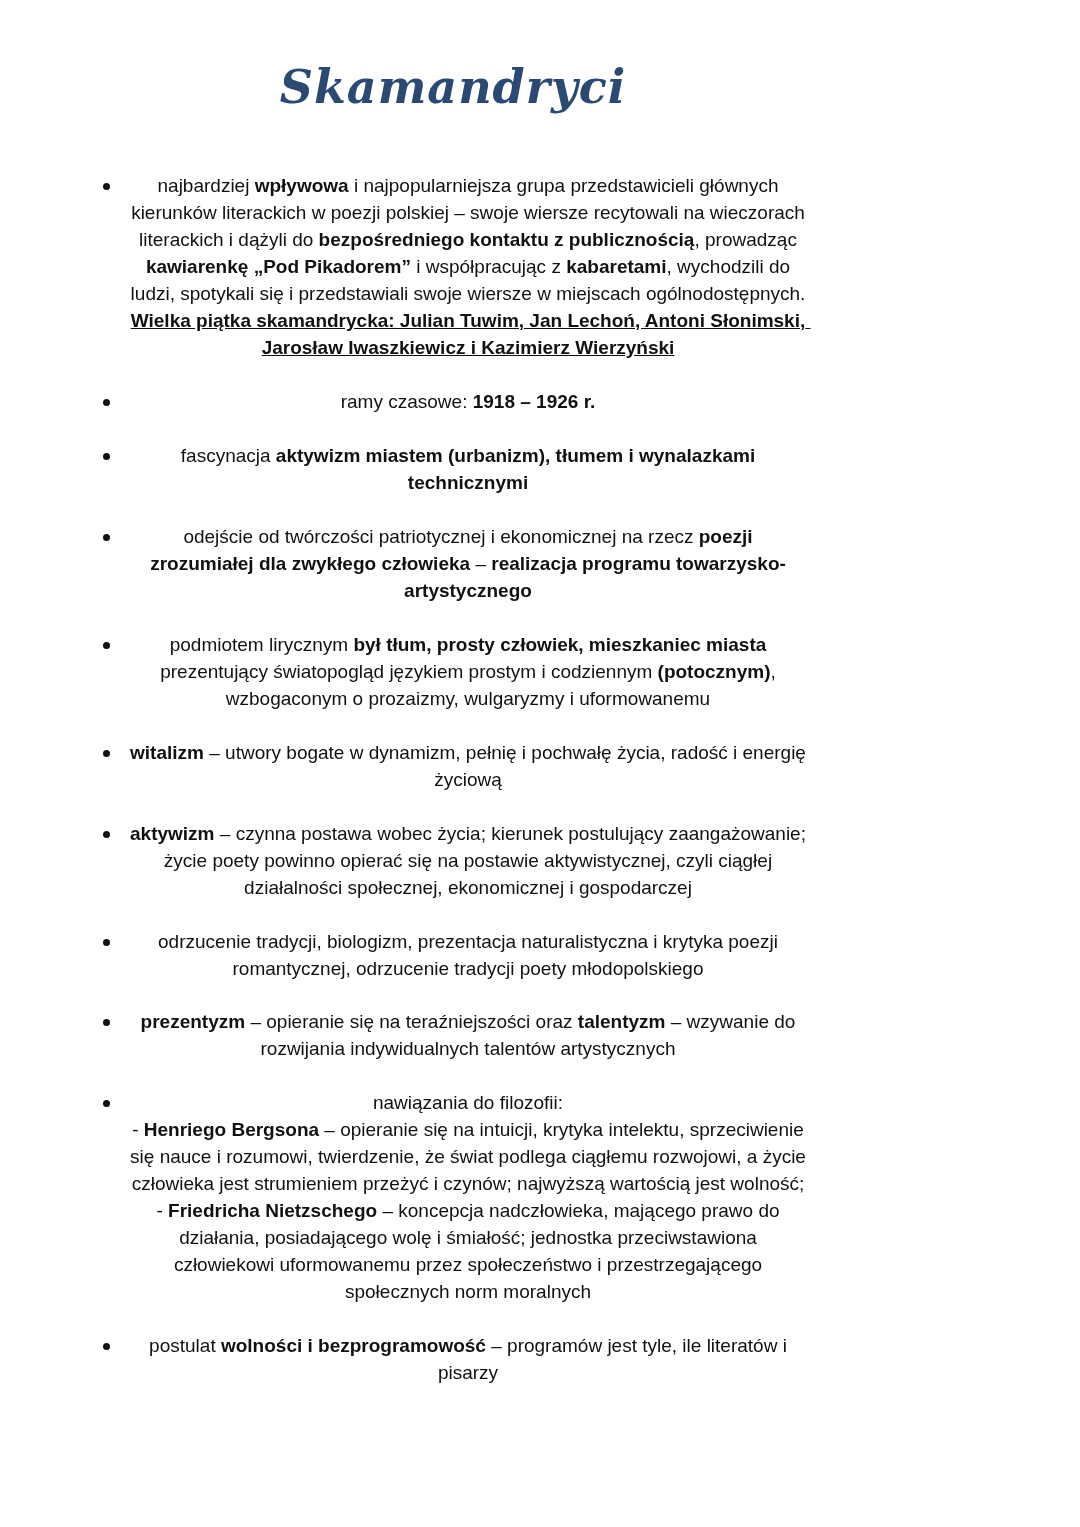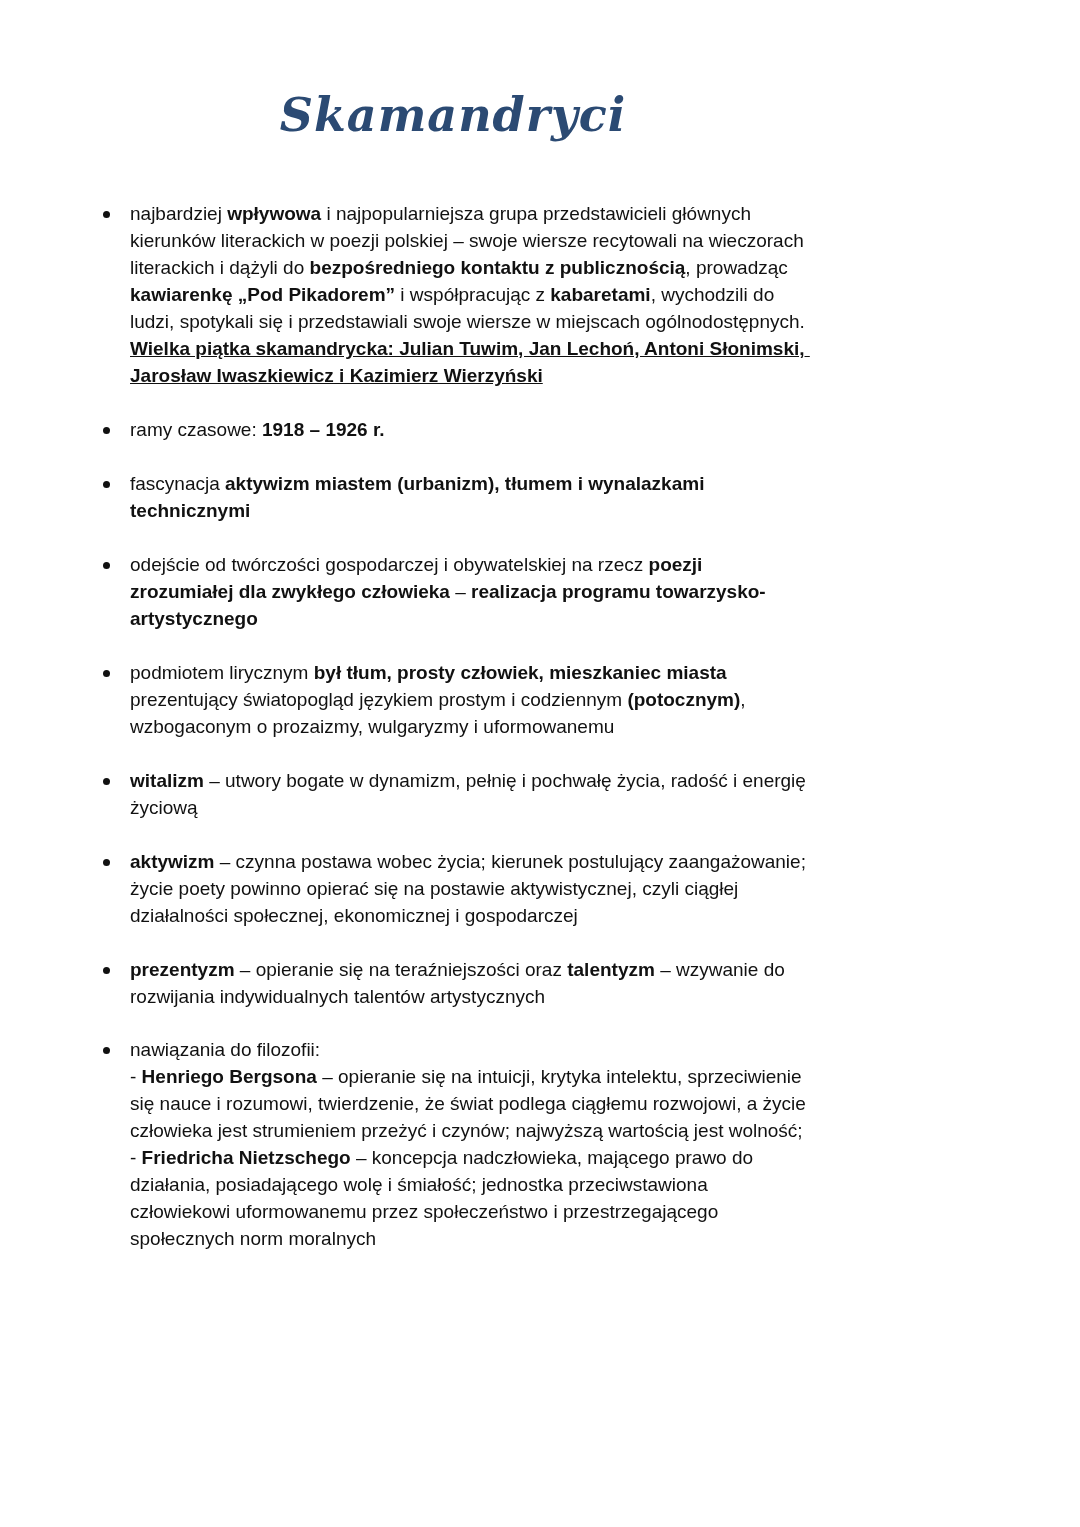--- a/index.html
+++ b/index.html
@@ -5,40 +5,41 @@
   html, body {
     margin: 0;
     padding: 0;
     background: #ffffff;
   }
   .page {
     width: 876px;
     min-height: 1527px;
     box-sizing: border-box;
     background: #ffffff;
-    padding: 88px 70px 40px 100px;
+    padding: 60px 70px 40px 100px;
     font-family: "Liberation Sans", sans-serif;
     font-size: 19px;
     line-height: 1.42;
     color: #111111;
   }
   .title {
     margin: 0 0 58px 0;
     text-align: center;
     font-family: "DejaVu Serif", serif;
     font-style: italic;
     font-weight: bold;
     font-size: 46px;
     line-height: 1.2;
     letter-spacing: 1px;
   }
   ul.bullets {
     list-style: none;
     margin: 0;
     padding: 0;
+    text-align: center;
   }
   li.bullet {
     position: relative;
     padding-left: 30px;
     margin-bottom: 27px;
     white-space: pre-wrap;
   }
   li.bullet::before {
     content: "";
     position: absolute;
@@ -54,22 +55,24 @@
 </style>
 </head>
 <body>
 
 <div class="page" style="color: rgb(17, 17, 17);">
   <h1 class="title" style="color: rgb(43, 74, 115);">Skamandryci</h1>
   <ul class="bullets">
       <li class="bullet"><span>najbardziej </span><span class="b">wpływowa</span><span> i najpopularniejsza grupa przedstawicieli głównych kierunków literackich w poezji polskiej – swoje wiersze recytowali na wieczorach literackich i dążyli do </span><span class="b">bezpośredniego kontaktu z publicznością</span><span>, prowadząc </span><span class="b">kawiarenkę „Pod Pikadorem”</span><span> i współpracując z </span><span class="b">kabaretami</span><span>, wychodzili do ludzi, spotykali się i przedstawiali swoje wiersze w miejscach ogólnodostępnych. </span><span class="b u">Wielka piątka skamandrycka: Julian Tuwim, Jan Lechoń, Antoni Słonimski, Jarosław Iwaszkiewicz i Kazimierz Wierzyński</span></li>
       <li class="bullet"><span>ramy czasowe: </span><span class="b">1918 – 1926 r.</span></li>
       <li class="bullet"><span>fascynacja </span><span class="b">aktywizm miastem (urbanizm), tłumem i wynalazkami technicznymi</span></li>
-      <li class="bullet"><span>odejście od twórczości gospodarczej i obywatelskiej na rzecz </span><span class="b">poezji zrozumiałej dla zwykłego człowieka</span><span> – </span><span class="b">realizacja programu towarzysko-artystycznego</span></li>
+      <li class="bullet"><span>odejście od twórczości patriotycznej i ekonomicznej na rzecz </span><span class="b">poezji zrozumiałej dla zwykłego człowieka</span><span> – </span><span class="b">realizacja programu towarzysko-artystycznego</span></li>
       <li class="bullet"><span>podmiotem lirycznym </span><span class="b">był tłum, prosty człowiek, mieszkaniec miasta</span><span> prezentujący światopogląd językiem prostym i codziennym </span><span class="b">(potocznym)</span><span>, wzbogaconym o prozaizmy, wulgaryzmy i uformowanemu</span></li>
       <li class="bullet"><span class="b">witalizm</span><span> – utwory bogate w dynamizm, pełnię i pochwałę życia, radość i energię życiową</span></li>
       <li class="bullet"><span class="b">aktywizm</span><span> – czynna postawa wobec życia; kierunek postulujący zaangażowanie; życie poety powinno opierać się na postawie aktywistycznej, czyli ciągłej działalności społecznej, ekonomicznej i gospodarczej</span></li>
+      <li class="bullet"><span>odrzucenie tradycji, biologizm, prezentacja naturalistyczna i krytyka poezji romantycznej, odrzucenie tradycji poety młodopolskiego</span></li>
       <li class="bullet"><span class="b">prezentyzm</span><span> – opieranie się na teraźniejszości oraz </span><span class="b">talentyzm</span><span> – wzywanie do rozwijania indywidualnych talentów artystycznych</span></li>
       <li class="bullet"><span>nawiązania do filozofii:
 - </span><span class="b">Henriego Bergsona</span><span> – opieranie się na intuicji, krytyka intelektu, sprzeciwienie się nauce i rozumowi, twierdzenie, że świat podlega ciągłemu rozwojowi, a życie człowieka jest strumieniem przeżyć i czynów; najwyższą wartością jest wolność;
 - </span><span class="b">Friedricha Nietzschego</span><span> – koncepcja nadczłowieka, mającego prawo do działania, posiadającego wolę i śmiałość; jednostka przeciwstawiona człowiekowi uformowanemu przez społeczeństwo i przestrzegającego społecznych norm moralnych</span></li>
+      <li class="bullet"><span>postulat </span><span class="b">wolności i bezprogramowość</span><span> – programów jest tyle, ile literatów i pisarzy</span></li>
     </ul>
 </div>
 
 </body></html>

